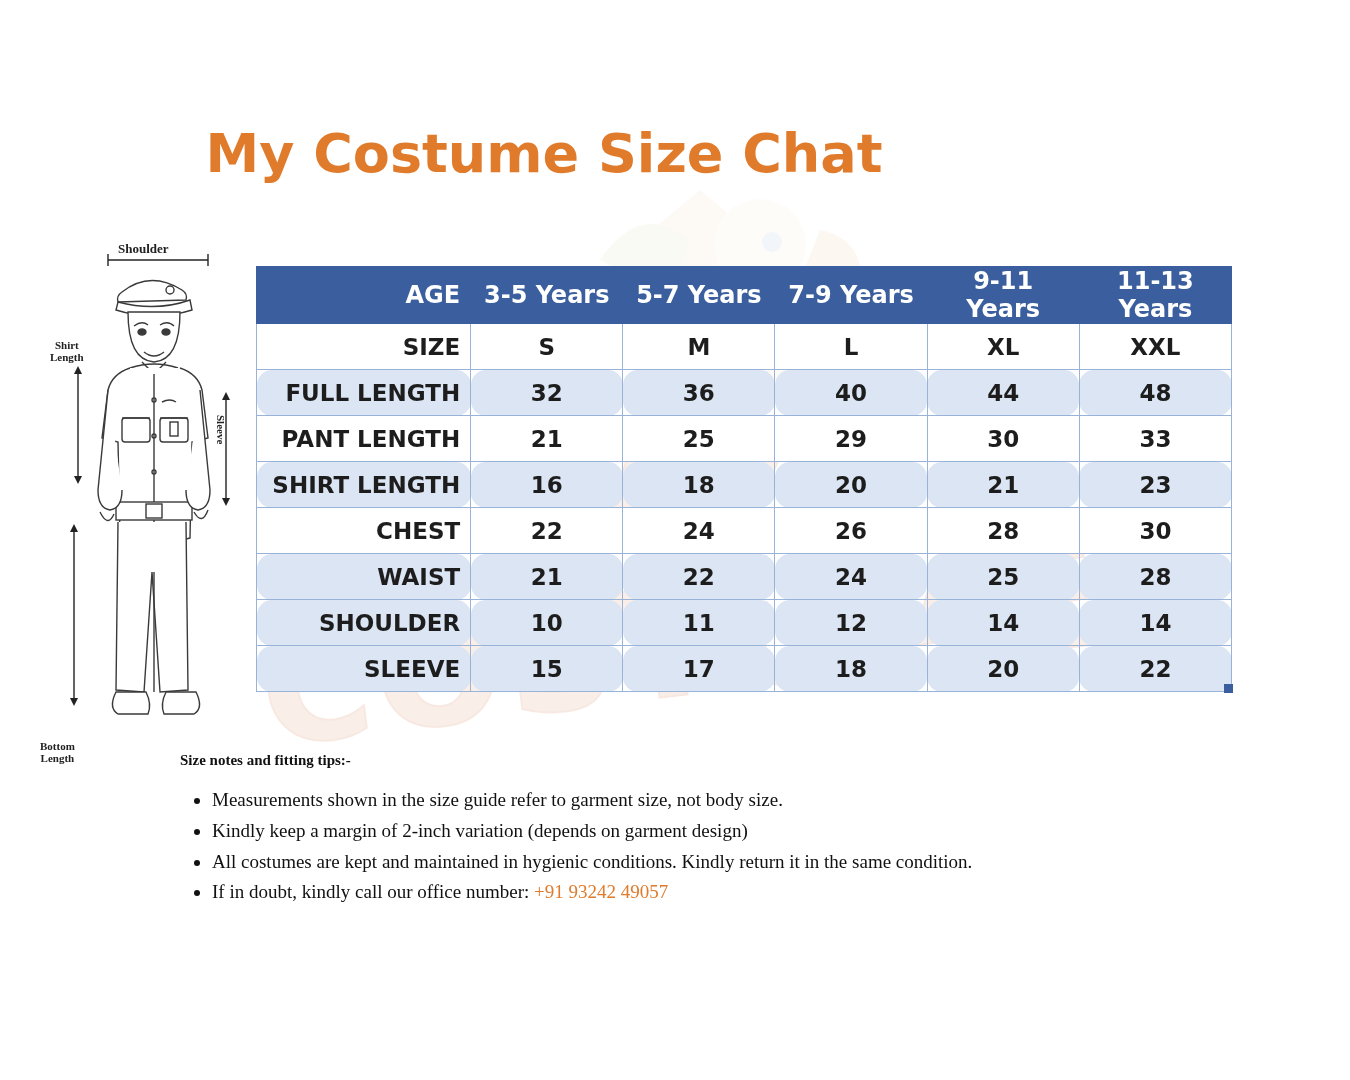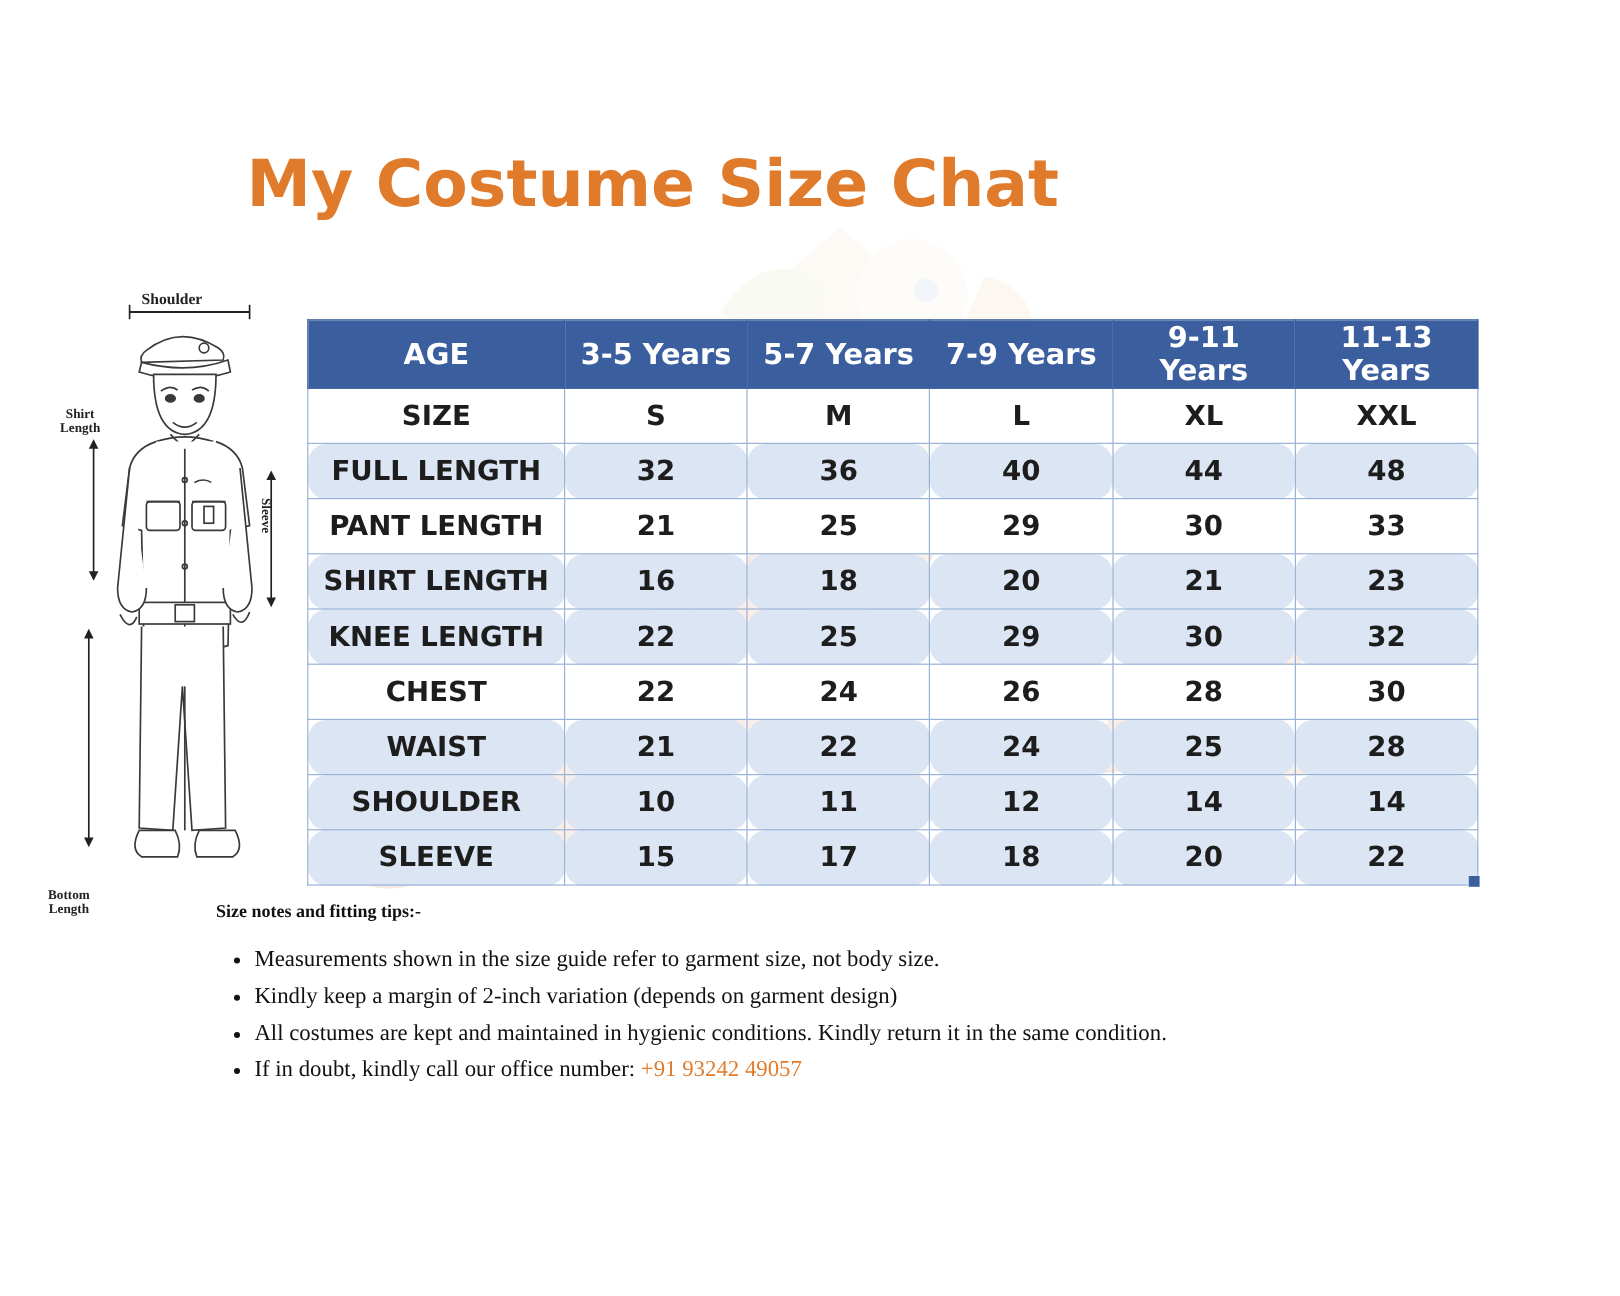--- a/index.html
+++ b/index.html
@@ -100,25 +100,25 @@
     font-size: 23px;
     color: #1d1d1d;
   }
   table.size-table thead th {
     background: #3b5f9e;
     color: #ffffff;
     font-weight: bold;
     border: 1px solid #3b5f9e;
     font-size: 24px;
   }
-  table.size-table thead th.h-label { text-align: center; }
+  table.size-table thead th.h-label { text-align: right; }
   table.size-table thead th.h-col { text-align: center; }
 
   table.size-table td.row-label {
-    text-align: center;
+    text-align: right;
     font-weight: bold;
     width: 212px;
   }
   table.size-table td.val {
     text-align: center;
     font-weight: bold;
     width: 152px;
   }
   table.size-table tr.band-a td { background: #ffffff; }
   table.size-table tr.band-b td { background: #dbe5f3; border-radius: 15px; }
@@ -290,28 +290,20 @@
         <td class="val">33</td>
       </tr>
       <tr class="band-b">
         <td class="row-label">SHIRT LENGTH</td>
         <td class="val">16</td>
         <td class="val">18</td>
         <td class="val">20</td>
         <td class="val">21</td>
         <td class="val">23</td>
       </tr>
-      <tr class="band-b">
-        <td class="row-label">KNEE LENGTH</td>
-        <td class="val">22</td>
-        <td class="val">25</td>
-        <td class="val">29</td>
-        <td class="val">30</td>
-        <td class="val">32</td>
-      </tr>
       <tr class="band-a">
         <td class="row-label">CHEST</td>
         <td class="val">22</td>
         <td class="val">24</td>
         <td class="val">26</td>
         <td class="val">28</td>
         <td class="val">30</td>
       </tr>
       <tr class="band-b">
         <td class="row-label">WAIST</td>

